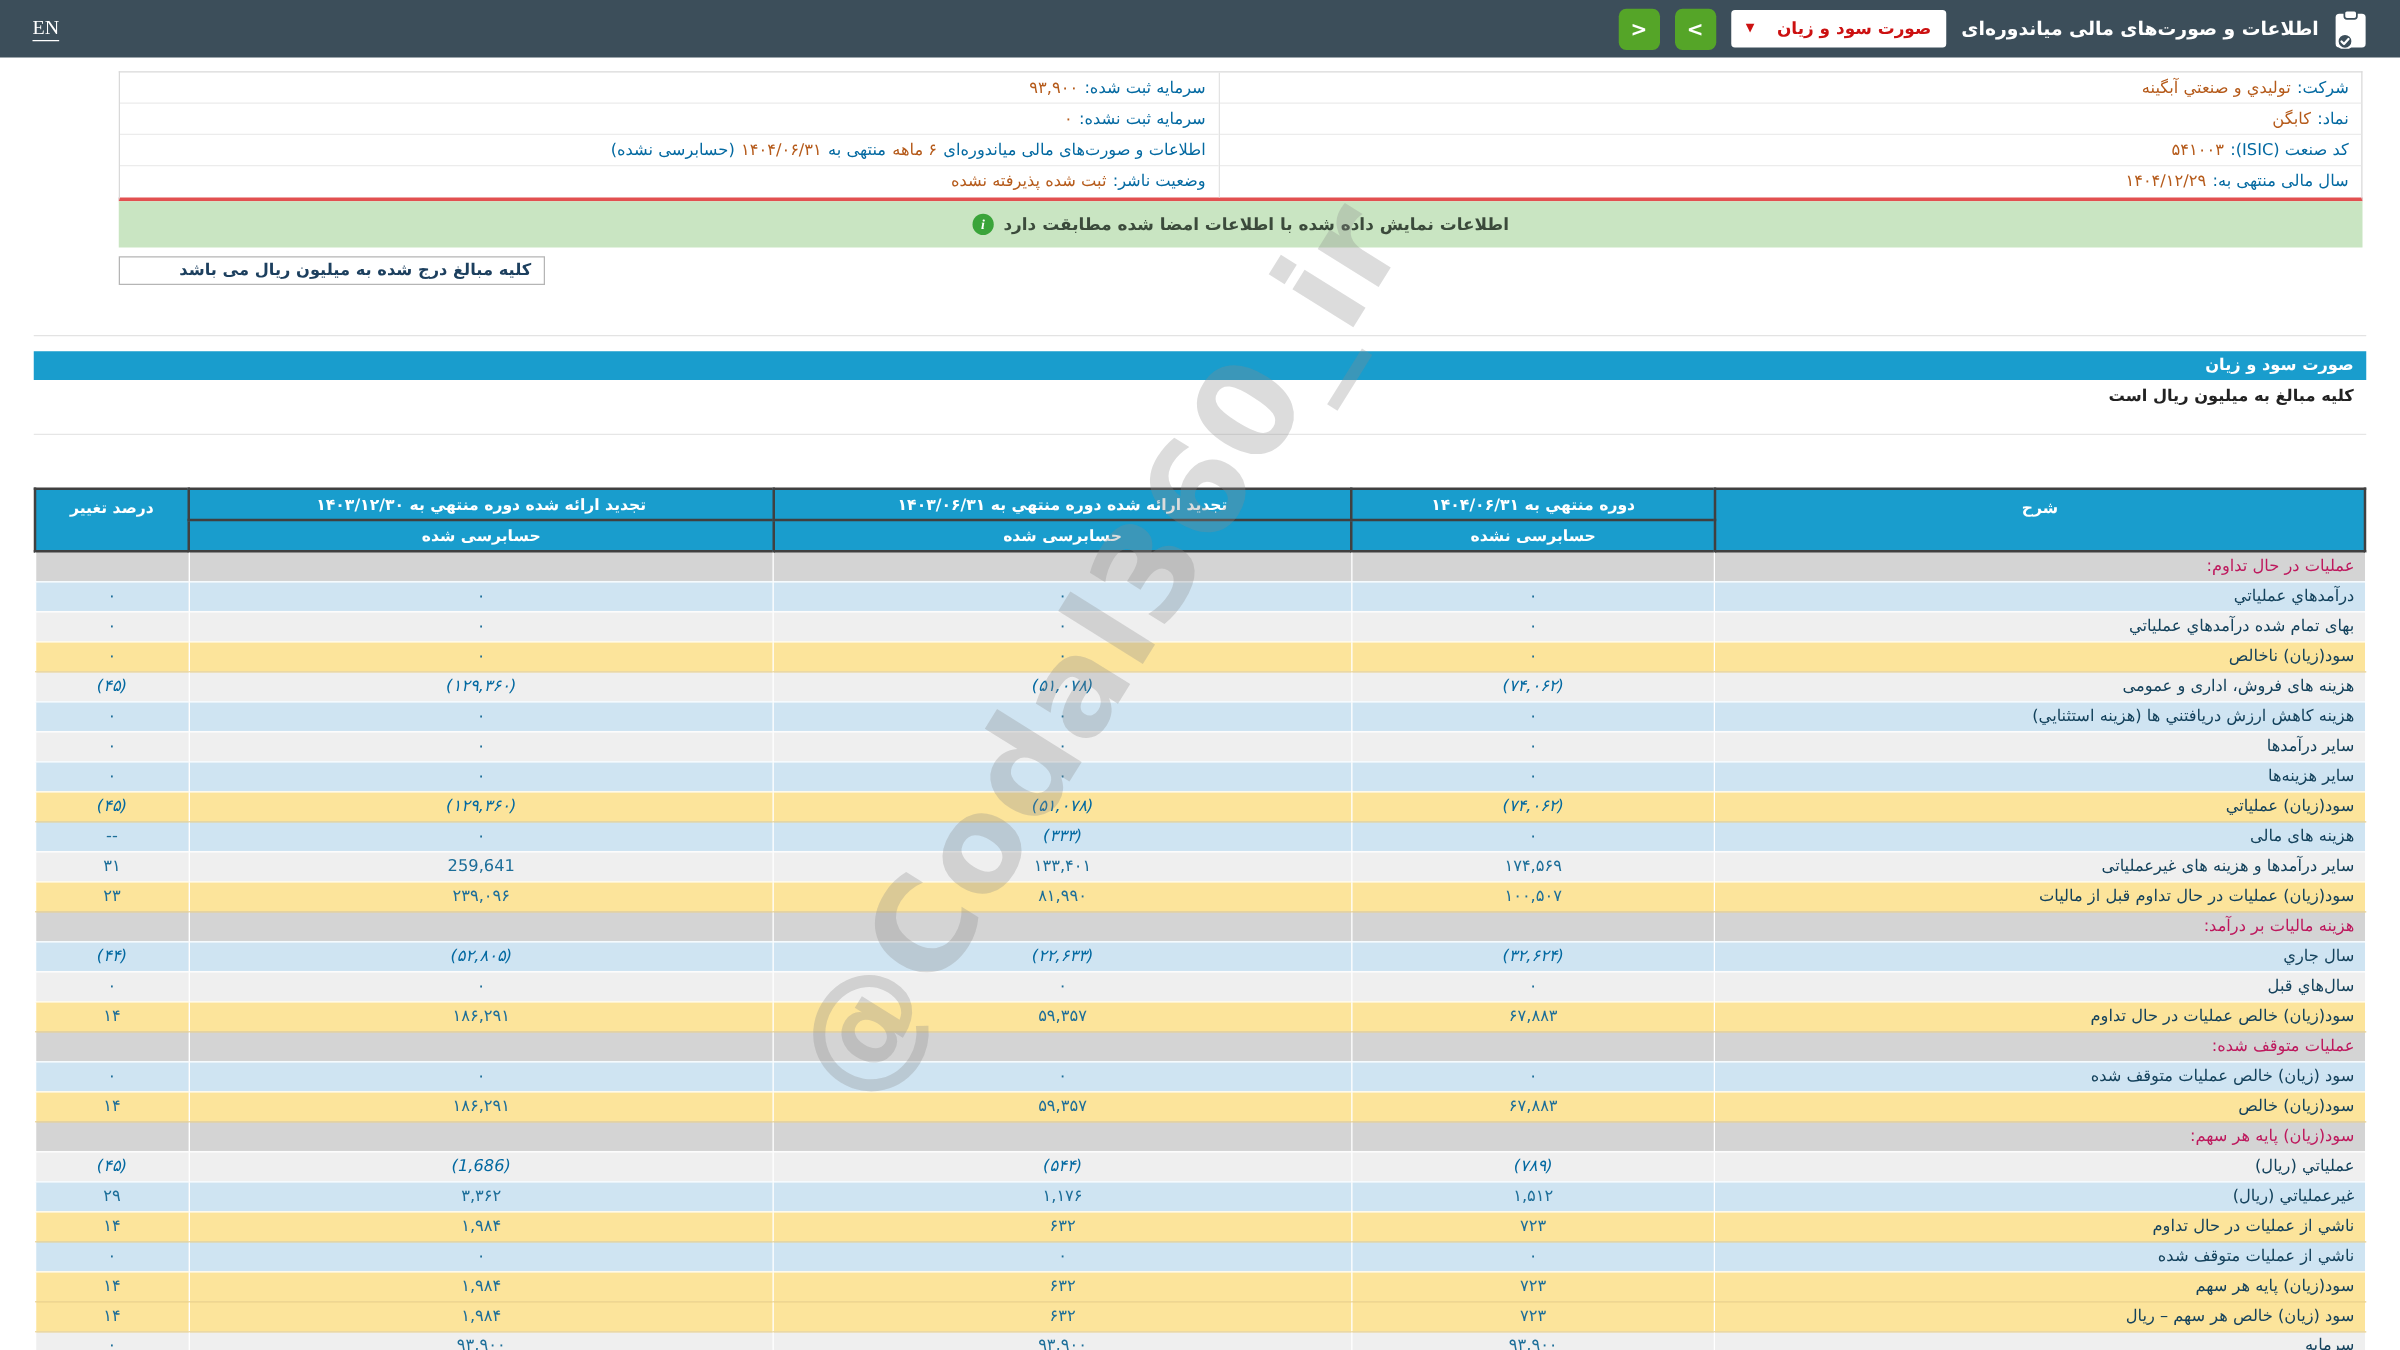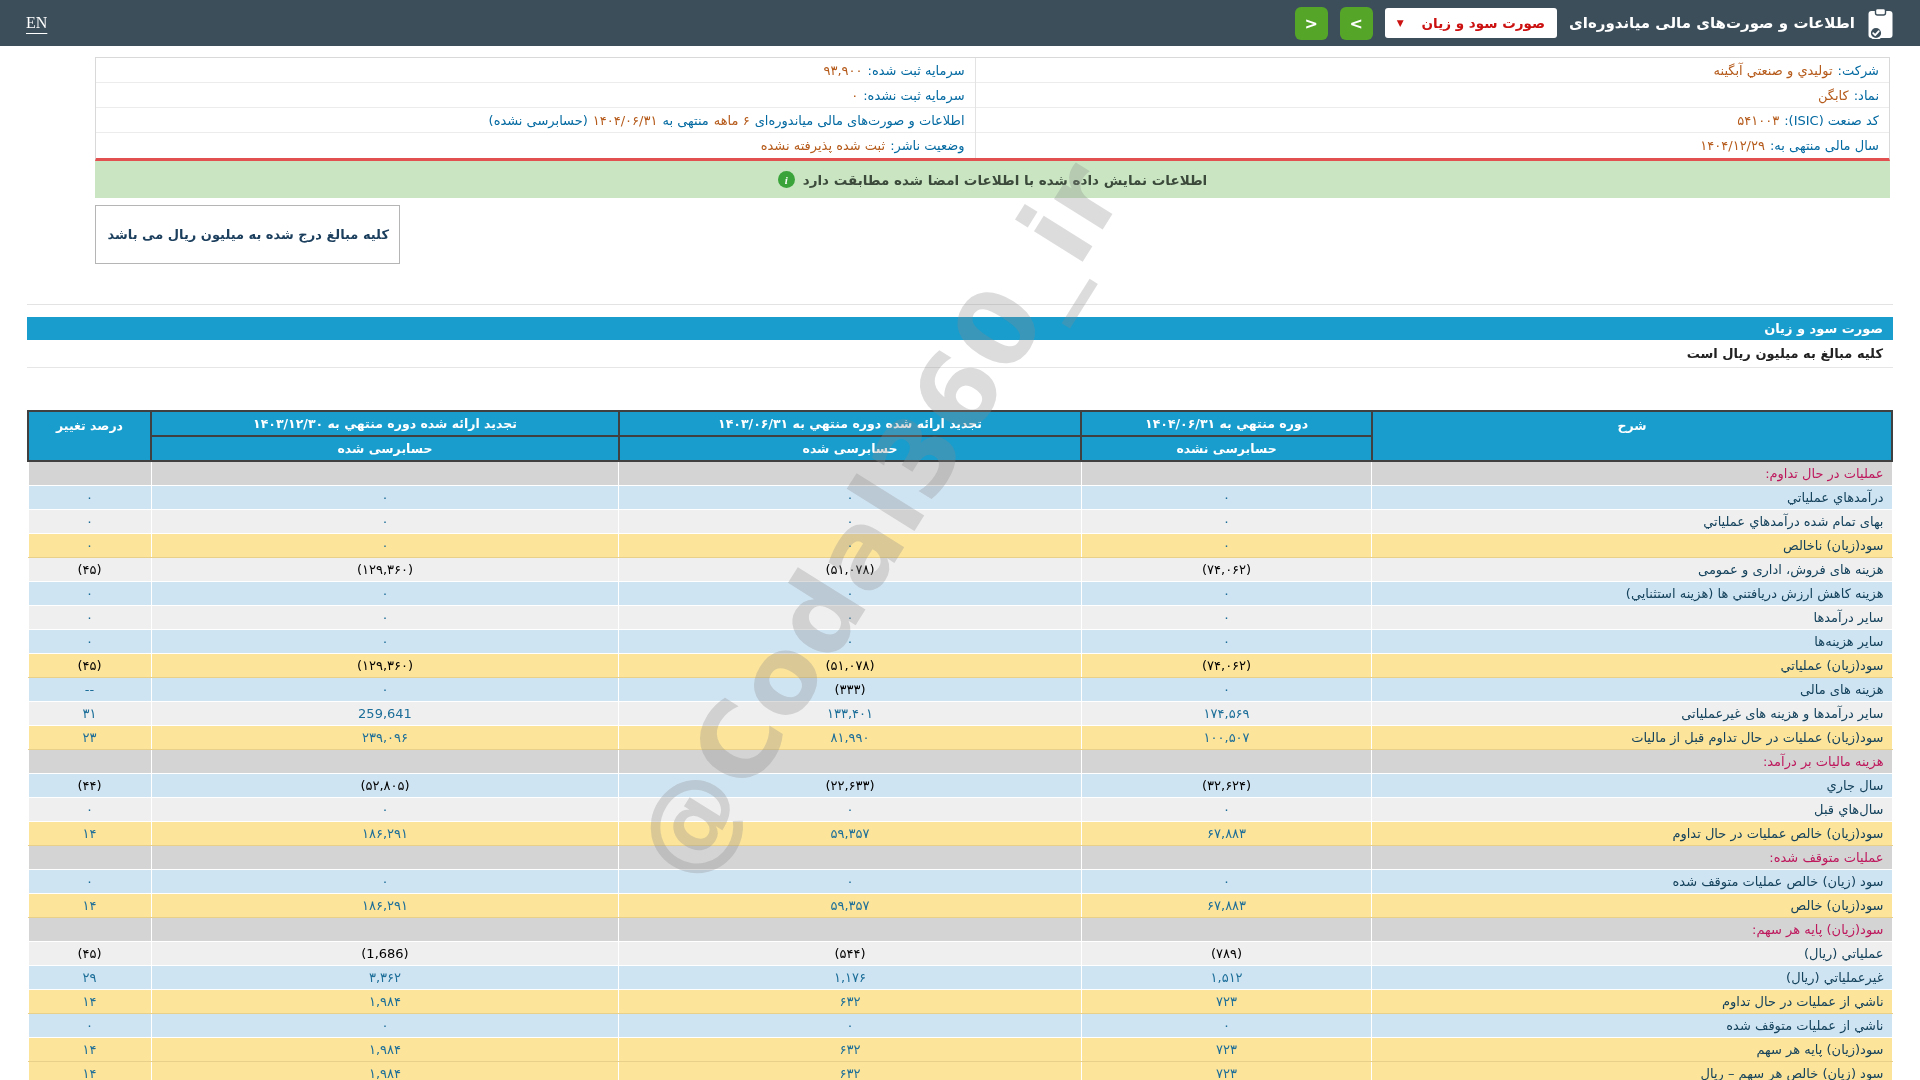--- a/index.html
+++ b/index.html
@@ -62,50 +62,50 @@
     font-weight:bold; font-size:13.5px; color:#3b4a3b;
   }
   .info-badge {
     width:17px; height:17px; border-radius:50%; background:#3aa43a;
     color:#fff; font-size:11px; font-weight:bold;
     display:flex; align-items:center; justify-content:center;
     font-family:"Liberation Serif", serif; font-style:italic;
   }
   
   .amounts-box {
-    width:305px; margin:7px 95px auto 0;
+    width:341px; margin:7px 95px auto 0;
     margin-left:auto; margin-right:auto;
     margin:7px 0 0 0; 
     margin-left:95px; margin-right:auto;
     border:1px solid #b5b5b5; background:#fff;
-    padding:21px 10px; font-weight:bold; color:#1c3f5e; font-size:13px;
+    padding:3px 10px; font-weight:bold; color:#1c3f5e; font-size:13px;
     text-align:right;
   }
   
   .statement-section { margin:40px 27px 0 27px; border-top:1px solid #e3e3e3; padding-top:12px; }
   .statement-title-bar {
     height:23px; line-height:23px; background:#199dcd; color:#fff;
     font-weight:bold; font-size:13px; padding:0 10px;
   }
   .unit-note-row {
-    height:28px; line-height:28px; background:#fff; border-bottom:1px solid #e6e6e6;
+    height:44px; line-height:28px; background:#fff; border-bottom:1px solid #e6e6e6;
     font-weight:bold; color:#222; font-size:13px; padding:0 10px;
   }
   .statement-table { width:100%; border-collapse:collapse; margin-top:42px; }
   .statement-table th {
     background:#199dcd; color:#fff; font-weight:bold; font-size:12.5px;
     border:2px solid #404040; height:25px; text-align:center; padding:2px 4px;
   }
   .statement-table th.span2 { vertical-align:top; padding-top:6px; }
   .statement-table td {
     height:24px; border:1px solid #fff; font-size:13px; padding:1px 4px;
   }
   .statement-table td.lbl { text-align:right; padding-right:8px; color:#14425c; }
   .statement-table td.val { text-align:center; color:#1c6e99; }
-  .statement-table td.neg { color:#000000; }
+  .statement-table td.neg { color:#0369a1;font-style:italic; }
   .statement-table tr.blue  td { background:#cfe4f2; }
   .statement-table tr.white td { background:#efefef; }
   .statement-table tr.yellow td { background:#fce49b; border-top:1px solid #e9d08a; border-bottom:1px solid #e9d08a; }
   .statement-table tr.section td { background:#d4d4d4; }
   .statement-table tr.section td.lbl { color:#be185d; font-weight:normal; }
   .statement-table { border-bottom:3px solid #199dcd; }
   
   .watermark {
     position:absolute; left:610px; top:835px;
     transform:rotate(-58deg); transform-origin:0 0;

